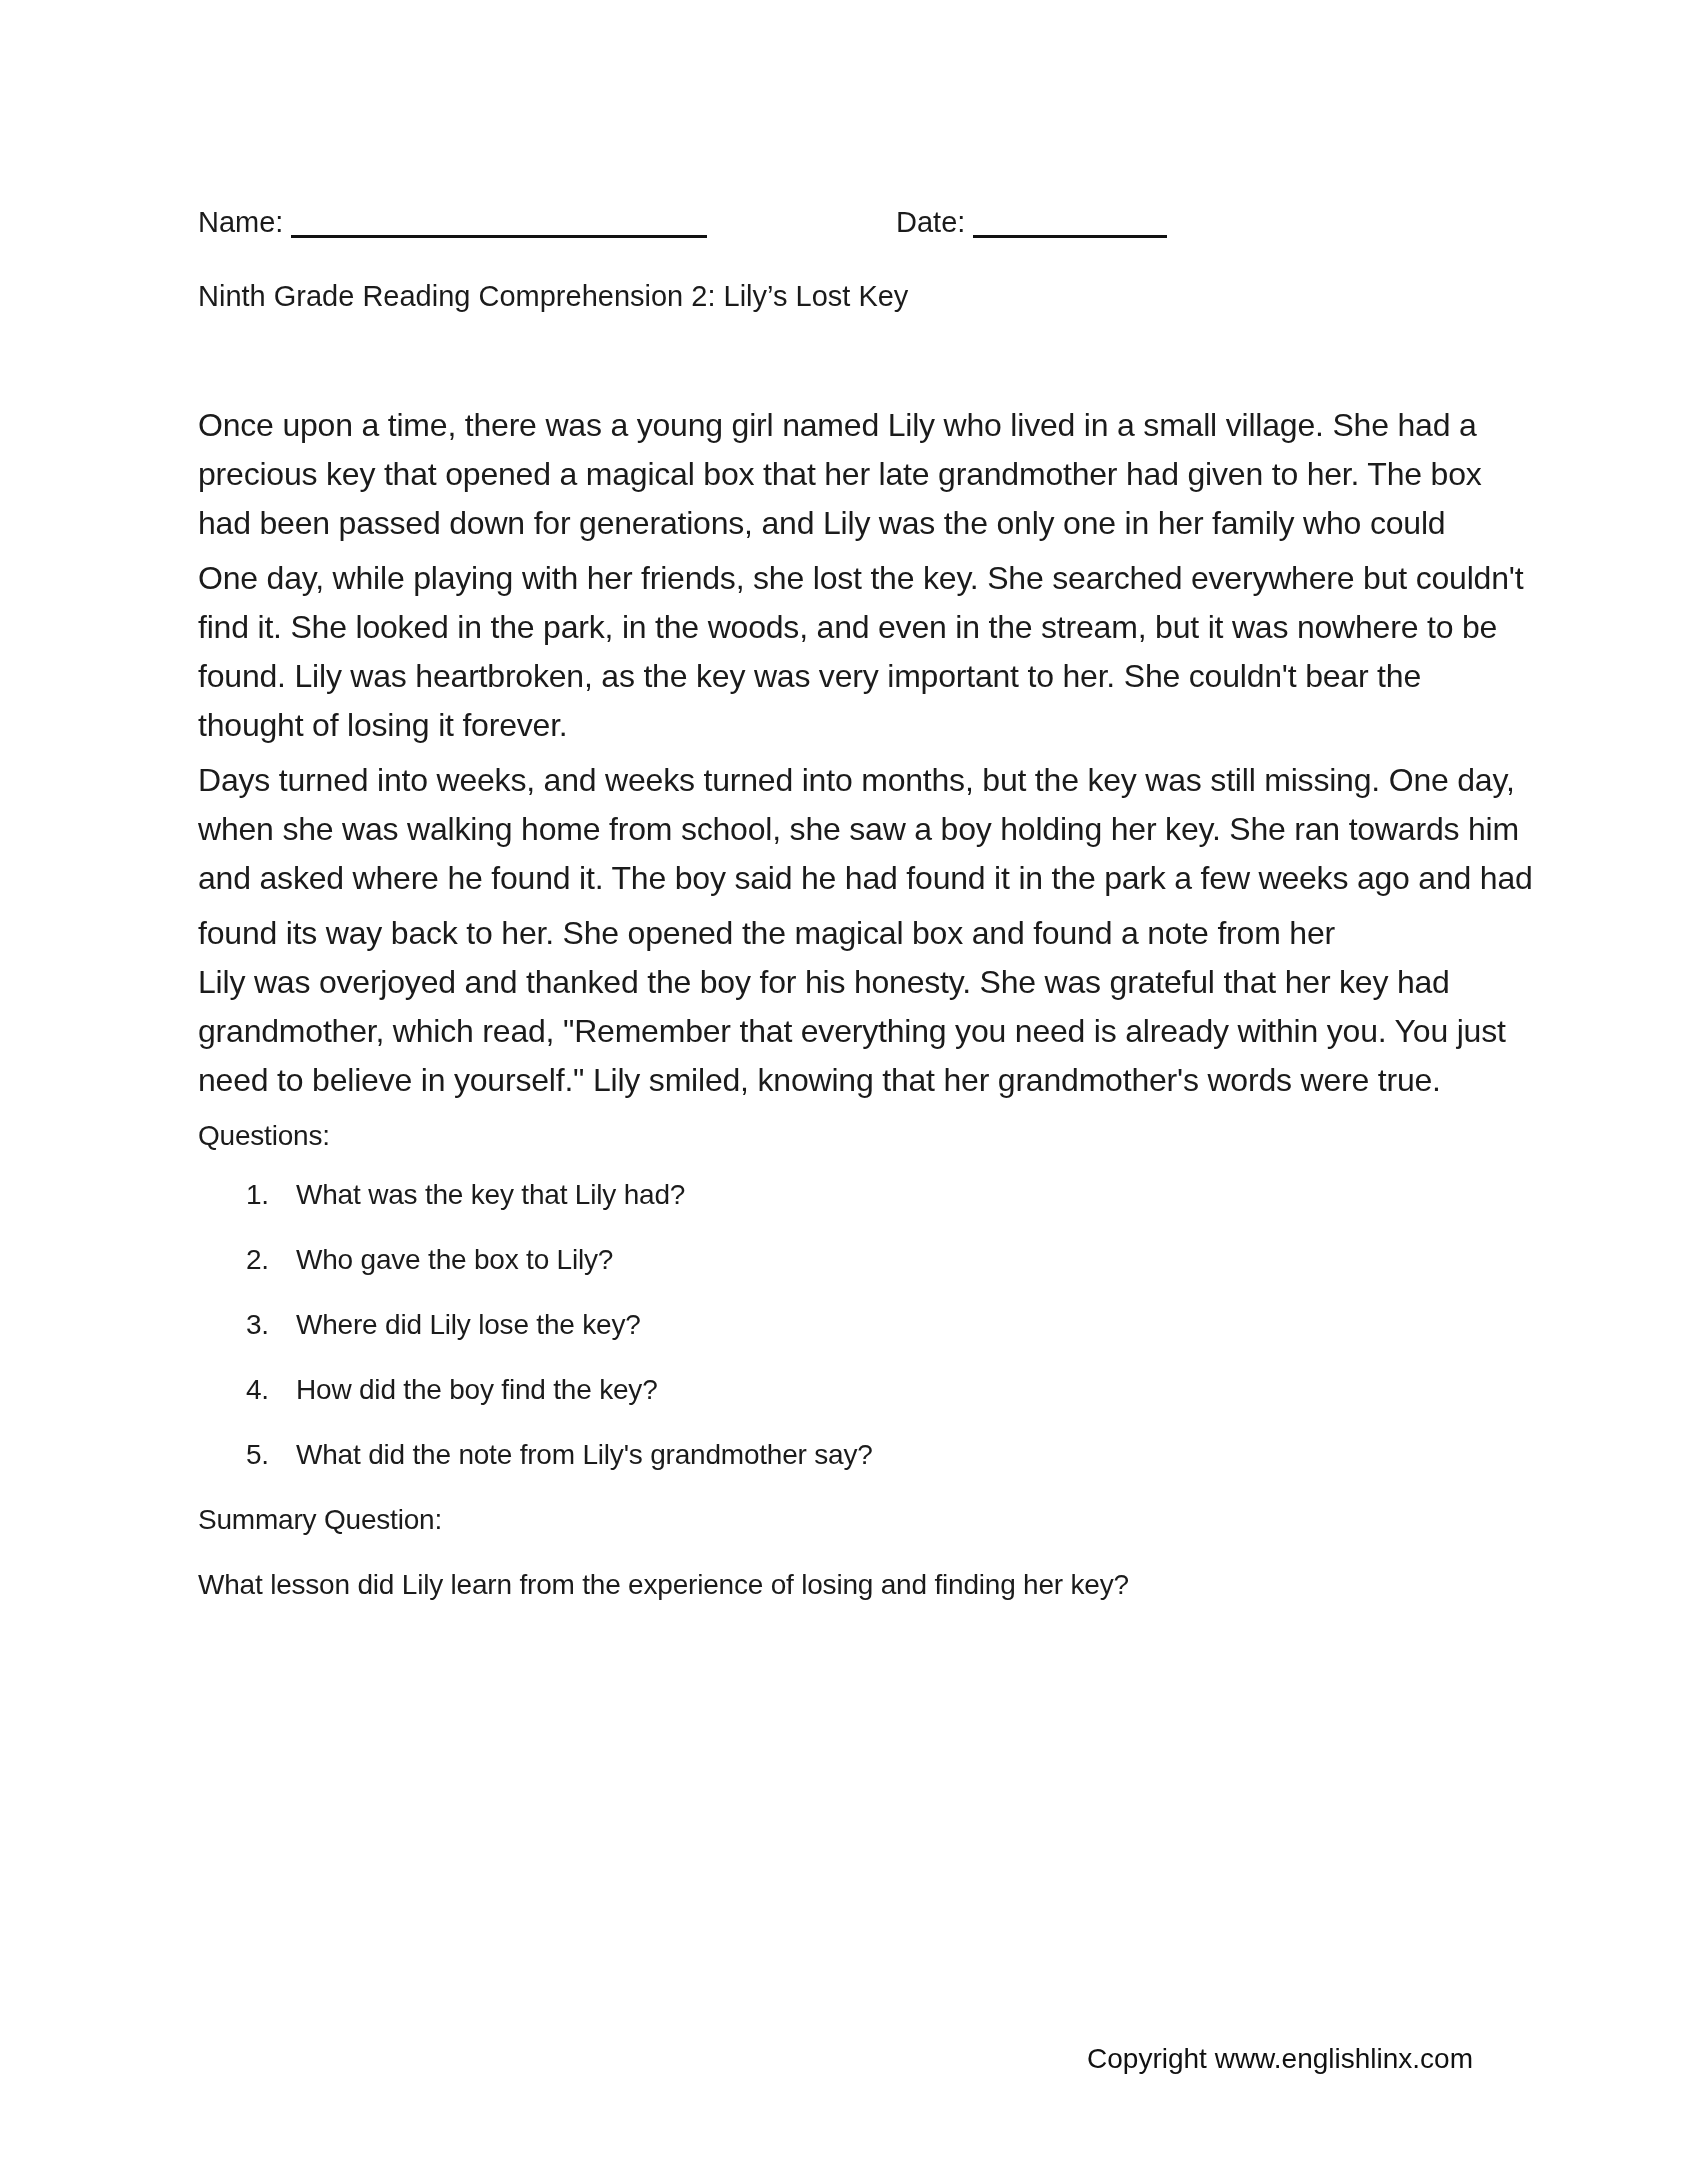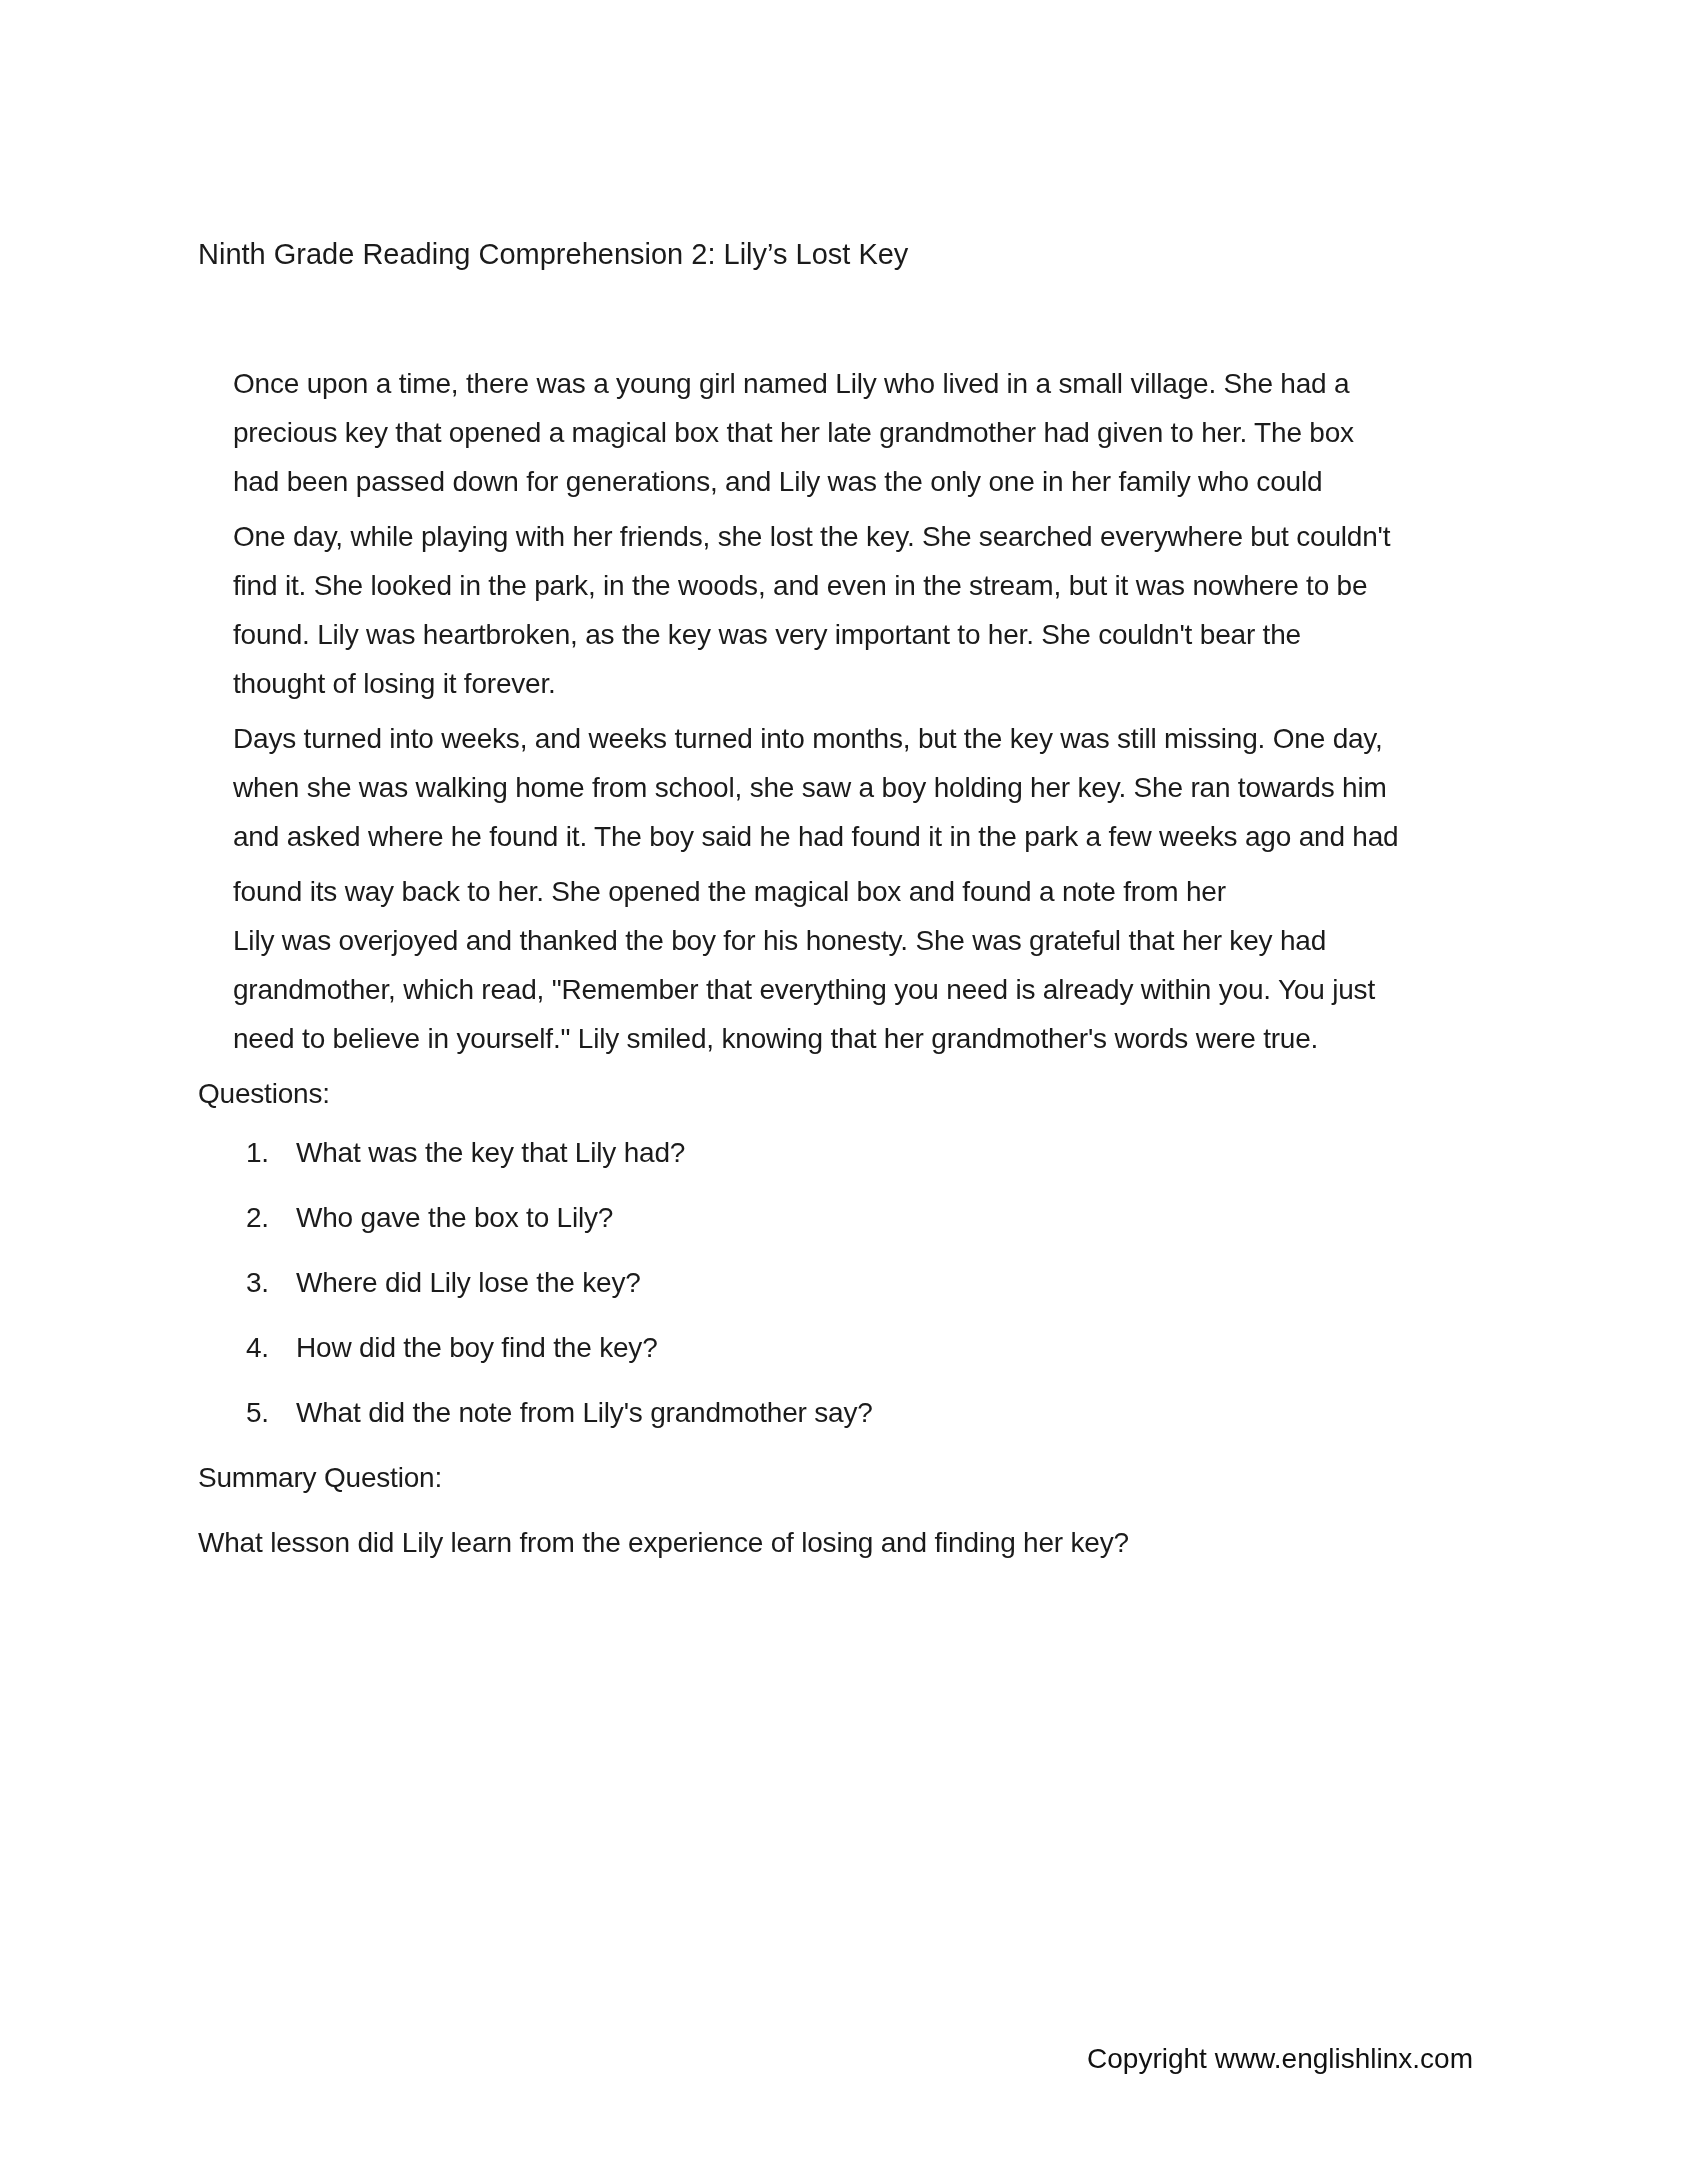--- a/index.html
+++ b/index.html
@@ -36,25 +36,24 @@
   .date-line { width: 194px; }
   .title {
     margin-top: 28px;
     text-align: left;
     font-size: 29px;
     line-height: 40px;
   }
   .story { margin-top: 85px; }
   .para { margin: 0 0 6px 0; }
   .line {
-    font-size: 28px;
+    font-size: 32px;
     line-height: 49px;
     letter-spacing: -0.2px;
     white-space: nowrap;
-    margin-left: 35px;
   }
   .questions-label, .summary-label, .summary-question {
     font-size: 28px;
     line-height: 49px;
     letter-spacing: -0.2px;
   }
   .qlist { margin: 10px 0 0 0; padding: 0; list-style: none; }
   .qitem {
     position: relative;
     font-size: 28px;
@@ -74,20 +73,28 @@
     color: #111111;
     text-align: right;
   }
 </style>
 </head>
 <body>
 
 <div class="page">
   <div class="content">
 
+    <div class="header-row">
+      <div class="name-group">
+        <span>Name:</span><span class="blank-line name-line"></span>
+      </div>
+      <div class="date-group">
+        <span>Date:</span><span class="blank-line date-line"></span>
+      </div>
+    </div>
 
     <div class="title">Ninth Grade Reading Comprehension 2: Lily’s Lost Key</div>
 
     <div class="story">
       <div class="para">
         <div class="line">Once upon a time, there was a young girl named Lily who lived in a small village. She had a</div>
         <div class="line">precious key that opened a magical box that her late grandmother had given to her. The box</div>
         <div class="line">had been passed down for generations, and Lily was the only one in her family who could</div>
       </div>
       <div class="para">

